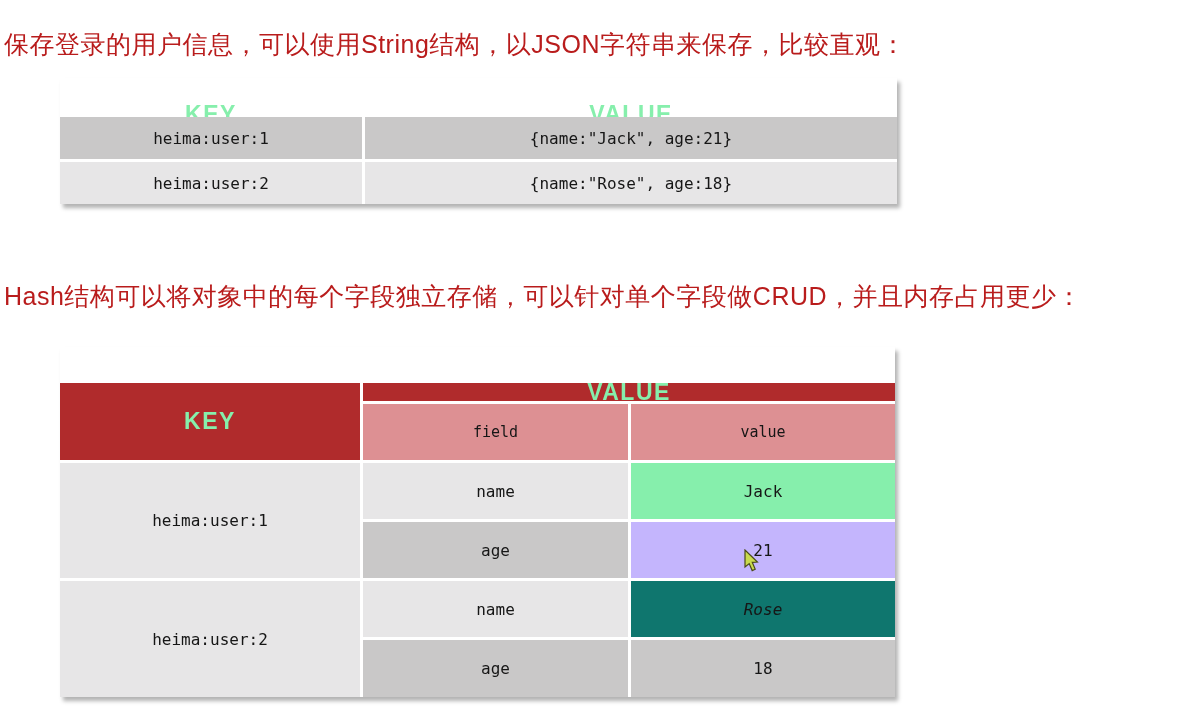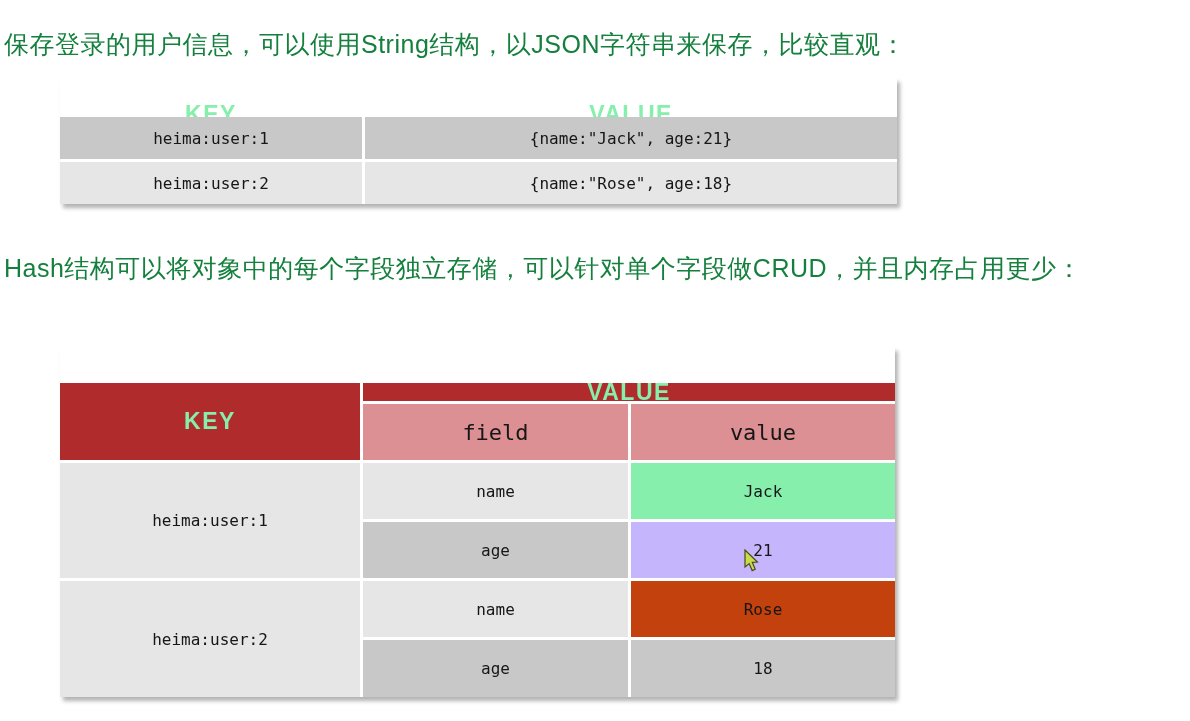--- a/index.html
+++ b/index.html
@@ -8,26 +8,26 @@
     width: 1190px; height: 721px;
     position: relative;
     overflow: hidden;
     font-family: "Liberation Sans", sans-serif;
   }
   .para {
     position: absolute;
     left: 4px;
     font-size: 25px;
     line-height: 32px;
-    color: #15803d;
+    color: #b91c1c;
     letter-spacing: 0.5px;
     white-space: nowrap;
   }
   #intro-string { top: 28px; }
-  #intro-hash   { top: 252px; }
+  #intro-hash   { top: 280px; }
 
   
   .tbl {
     position: absolute;
     display: grid;
     background: #ffffff;
     box-shadow: 3px 4px 4px rgba(0,0,0,0.30);
   }
   .cell {
     display: flex;
@@ -61,21 +61,21 @@
     left: 60px; top: 347px;
     width: 835px;
     grid-template-columns: 300px 265px 264px;
     grid-template-rows: 54px 56px 56px 56px 56px 57px;
     gap: 3px;
   }
   #hash-table .key-hdr  { grid-column: 1; grid-row: 1 / span 2; }
   #hash-table .val-hdr  { grid-column: 2 / span 2; grid-row: 1; }
   #hash-table .key-1    { grid-column: 1; grid-row: 3 / span 2; }
   #hash-table .key-2    { grid-column: 1; grid-row: 5 / span 2; }
-  #hash-table .sub-hdr  { font-size: 22px; }
+  #hash-table .sub-hdr  { font-size: 15px; }
 
   
   #cursor {
     position: absolute;
     left: 744px; top: 549px;
     width: 17px; height: 24px;
     pointer-events: none;
   }
 </style>
 </head>
@@ -104,20 +104,20 @@
   <div class="cell sub-hdr" style="background:#dd9093; grid-column:3; grid-row:2;">value</div>
 
   <div class="cell key-1" style="background:#e7e6e7">heima:user:1</div>
   <div class="cell" style="background:#e7e6e7; grid-column:2; grid-row:3;">name</div>
   <div class="cell" style="background:#86efac; grid-column:3; grid-row:3;">Jack</div>
   <div class="cell" style="background:#c9c8c8; grid-column:2; grid-row:4;">age</div>
   <div class="cell" style="background:#c4b5fd; grid-column:3; grid-row:4;">21</div>
 
   <div class="cell key-2" style="background:#e7e6e7">heima:user:2</div>
   <div class="cell" style="background:#e7e6e7; grid-column:2; grid-row:5;">name</div>
-  <div class="cell" style="background:#c2410c; grid-column:3; grid-row:5;">Rose</div>
+  <div class="cell" style="background:#0f766e; grid-column:3; grid-row:5;font-style:italic;">Rose</div>
   <div class="cell" style="background:#c9c8c8; grid-column:2; grid-row:6;">age</div>
   <div class="cell" style="background:#c9c8c8; grid-column:3; grid-row:6;">18</div>
 </div>
 
 <svg id="cursor" viewBox="0 0 17 24">
   <polygon points="1,1 1,18 5.2,14.6 8.2,21.6 11.2,20.3 8.3,13.4 13.4,13.1" fill="#c9da4d" stroke="#4a4a18" stroke-width="1.2"></polygon>
 </svg>
 
 </body></html>

